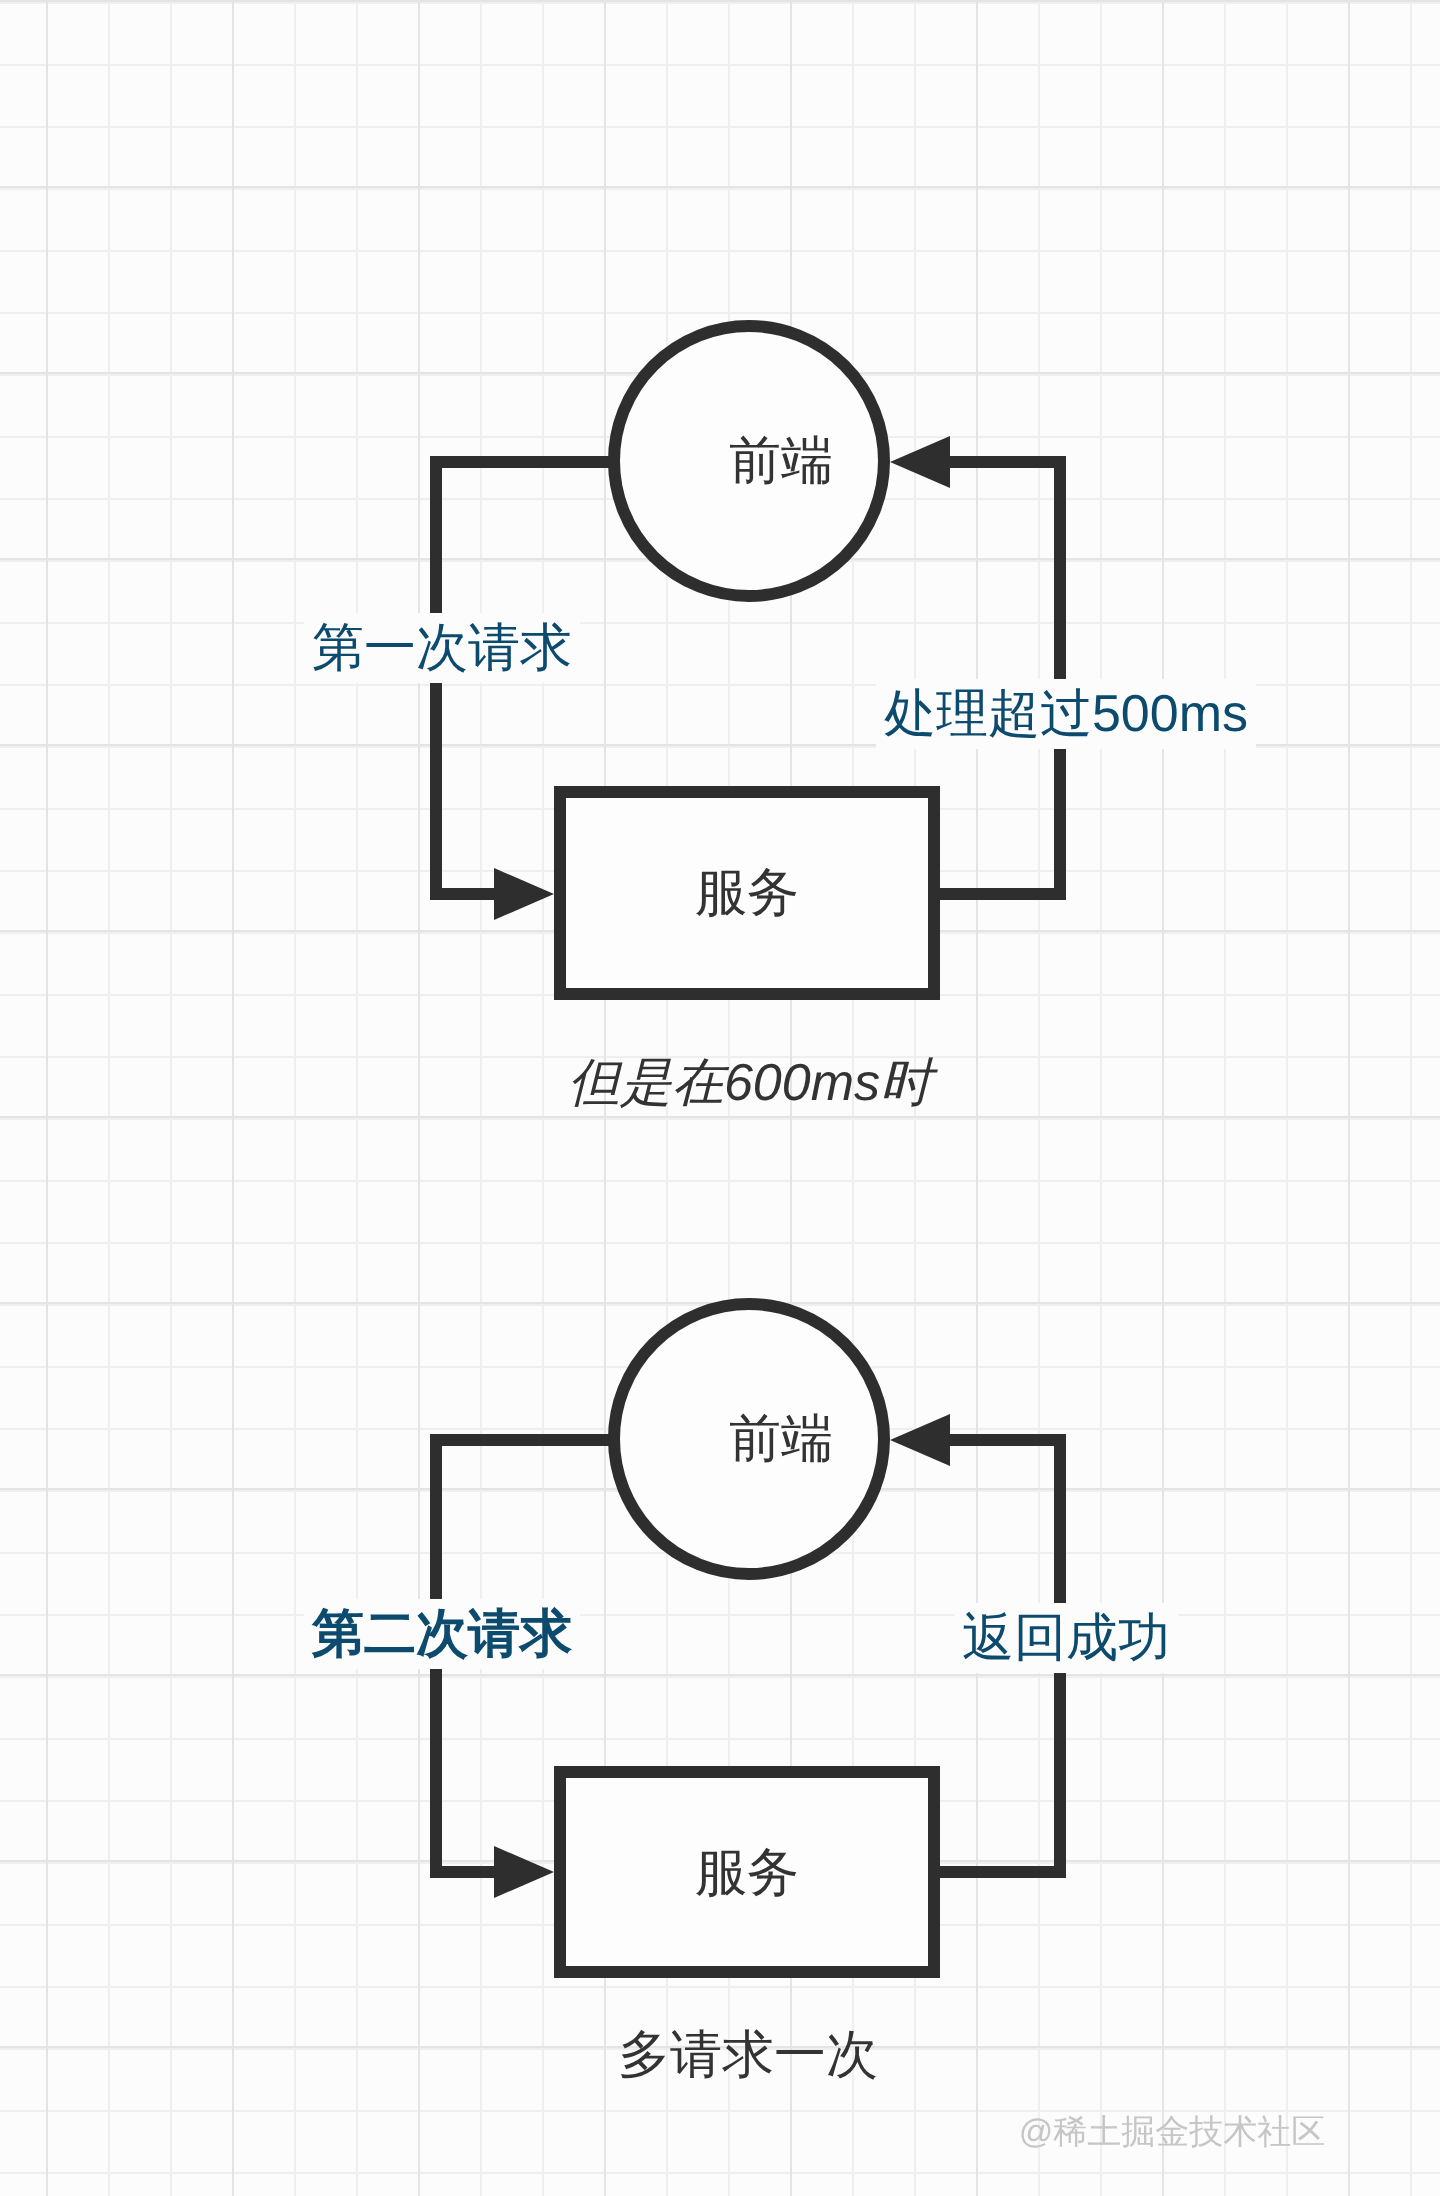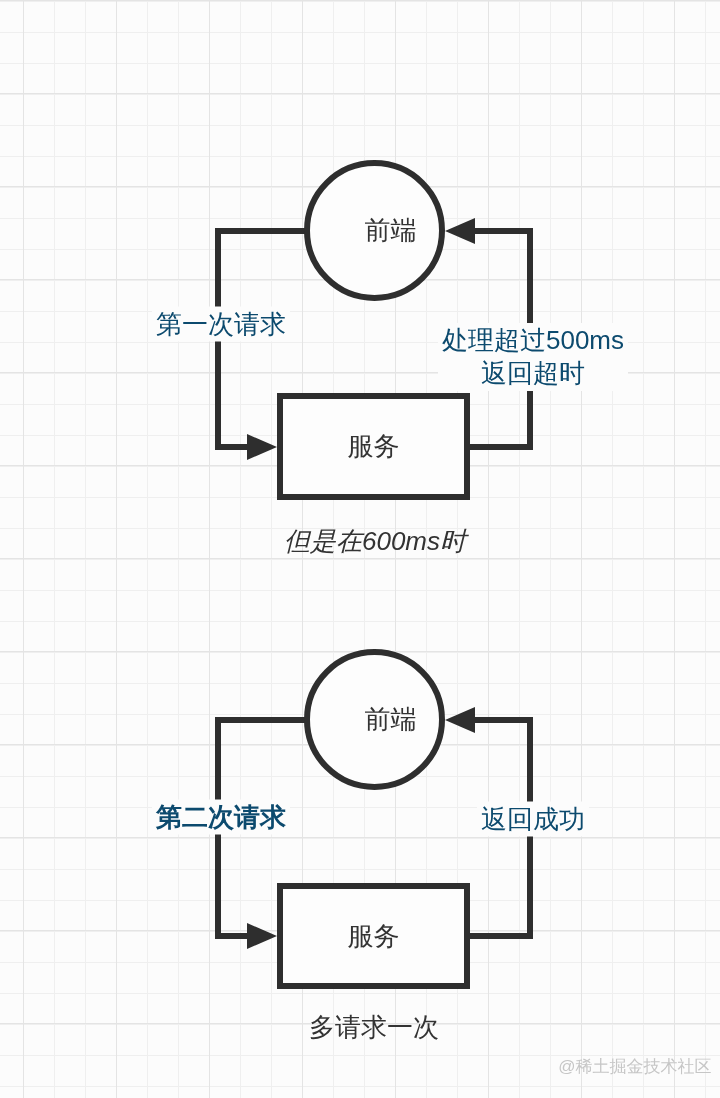--- a/index.html
+++ b/index.html
@@ -105,21 +105,20 @@
     <div class="node circle" style="left:304px; top:160px; width:141px; height:141px;">
       <span>前端</span>
     </div>
     <div class="node" style="left:277px; top:393px; width:193px; height:107px;">
       <span>服务</span>
     </div>
 
     <div class="edge-label" style="left:221px; top:324px;">第一次请求</div>
     <div class="edge-label" style="left:533px; top:328px;margin-top:29px;">
       <div>处理超过500ms</div>
-      <div>返回超时</div>
     </div>
 
     <div class="note-label" style="left:375px; top:541px;font-style:italic;">
       <div>但是在600ms时</div>
     </div>
   </div>
 
   <div>
 
     <div class="h-seg" style="left:215px; top:717px; width:90px;"></div>
@@ -138,15 +137,15 @@
     <div class="node" style="left:277px; top:883px; width:193px; height:106px;">
       <span>服务</span>
     </div>
 
     <div class="edge-label" style="left:221px; top:817px;font-weight:bold;">第二次请求</div>
     <div class="edge-label" style="left:533px; top:819px;">返回成功</div>
 
     <div class="note-label" style="left:374px; top:1027px;">多请求一次</div>
   </div>
 
-  <div class="watermark" style="left:635px; top:1066px;">@稀土掘金技术社区</div>
+  <div class="watermark" style="left:586px; top:1066px;">@稀土掘金技术社区</div>
 
 </div>
 
 </body></html>

